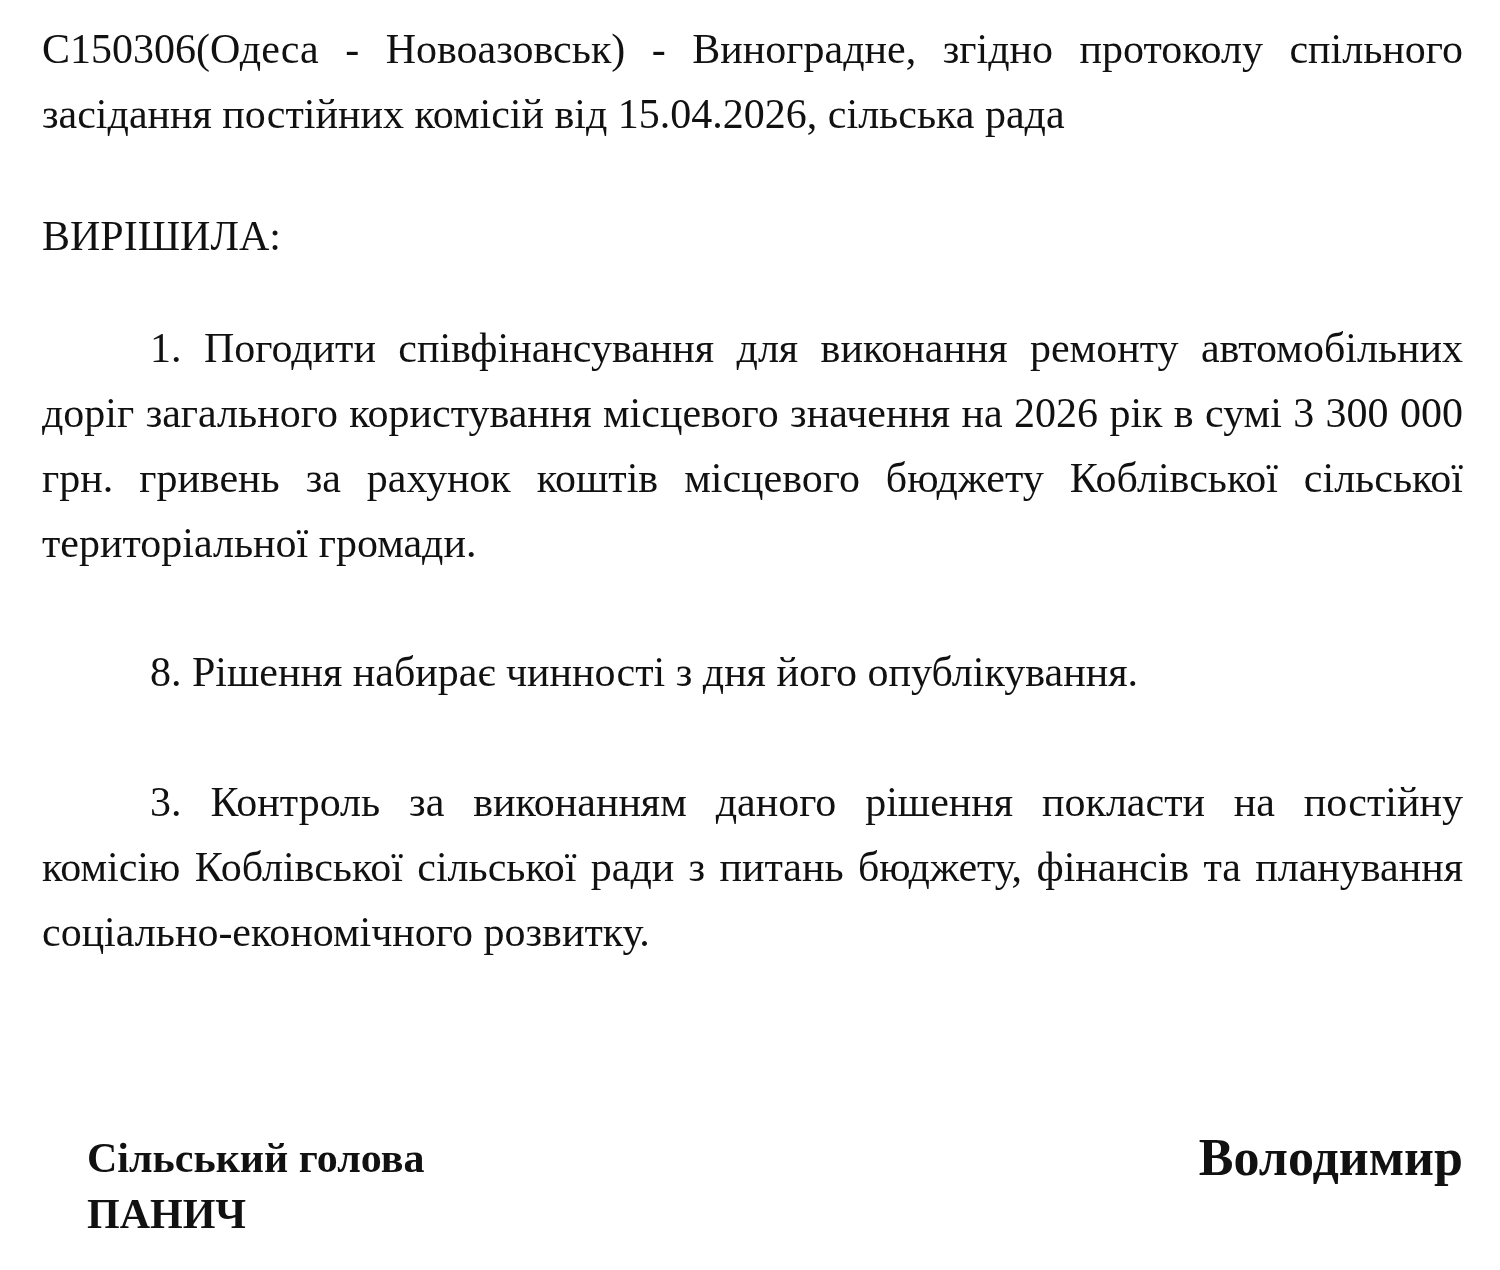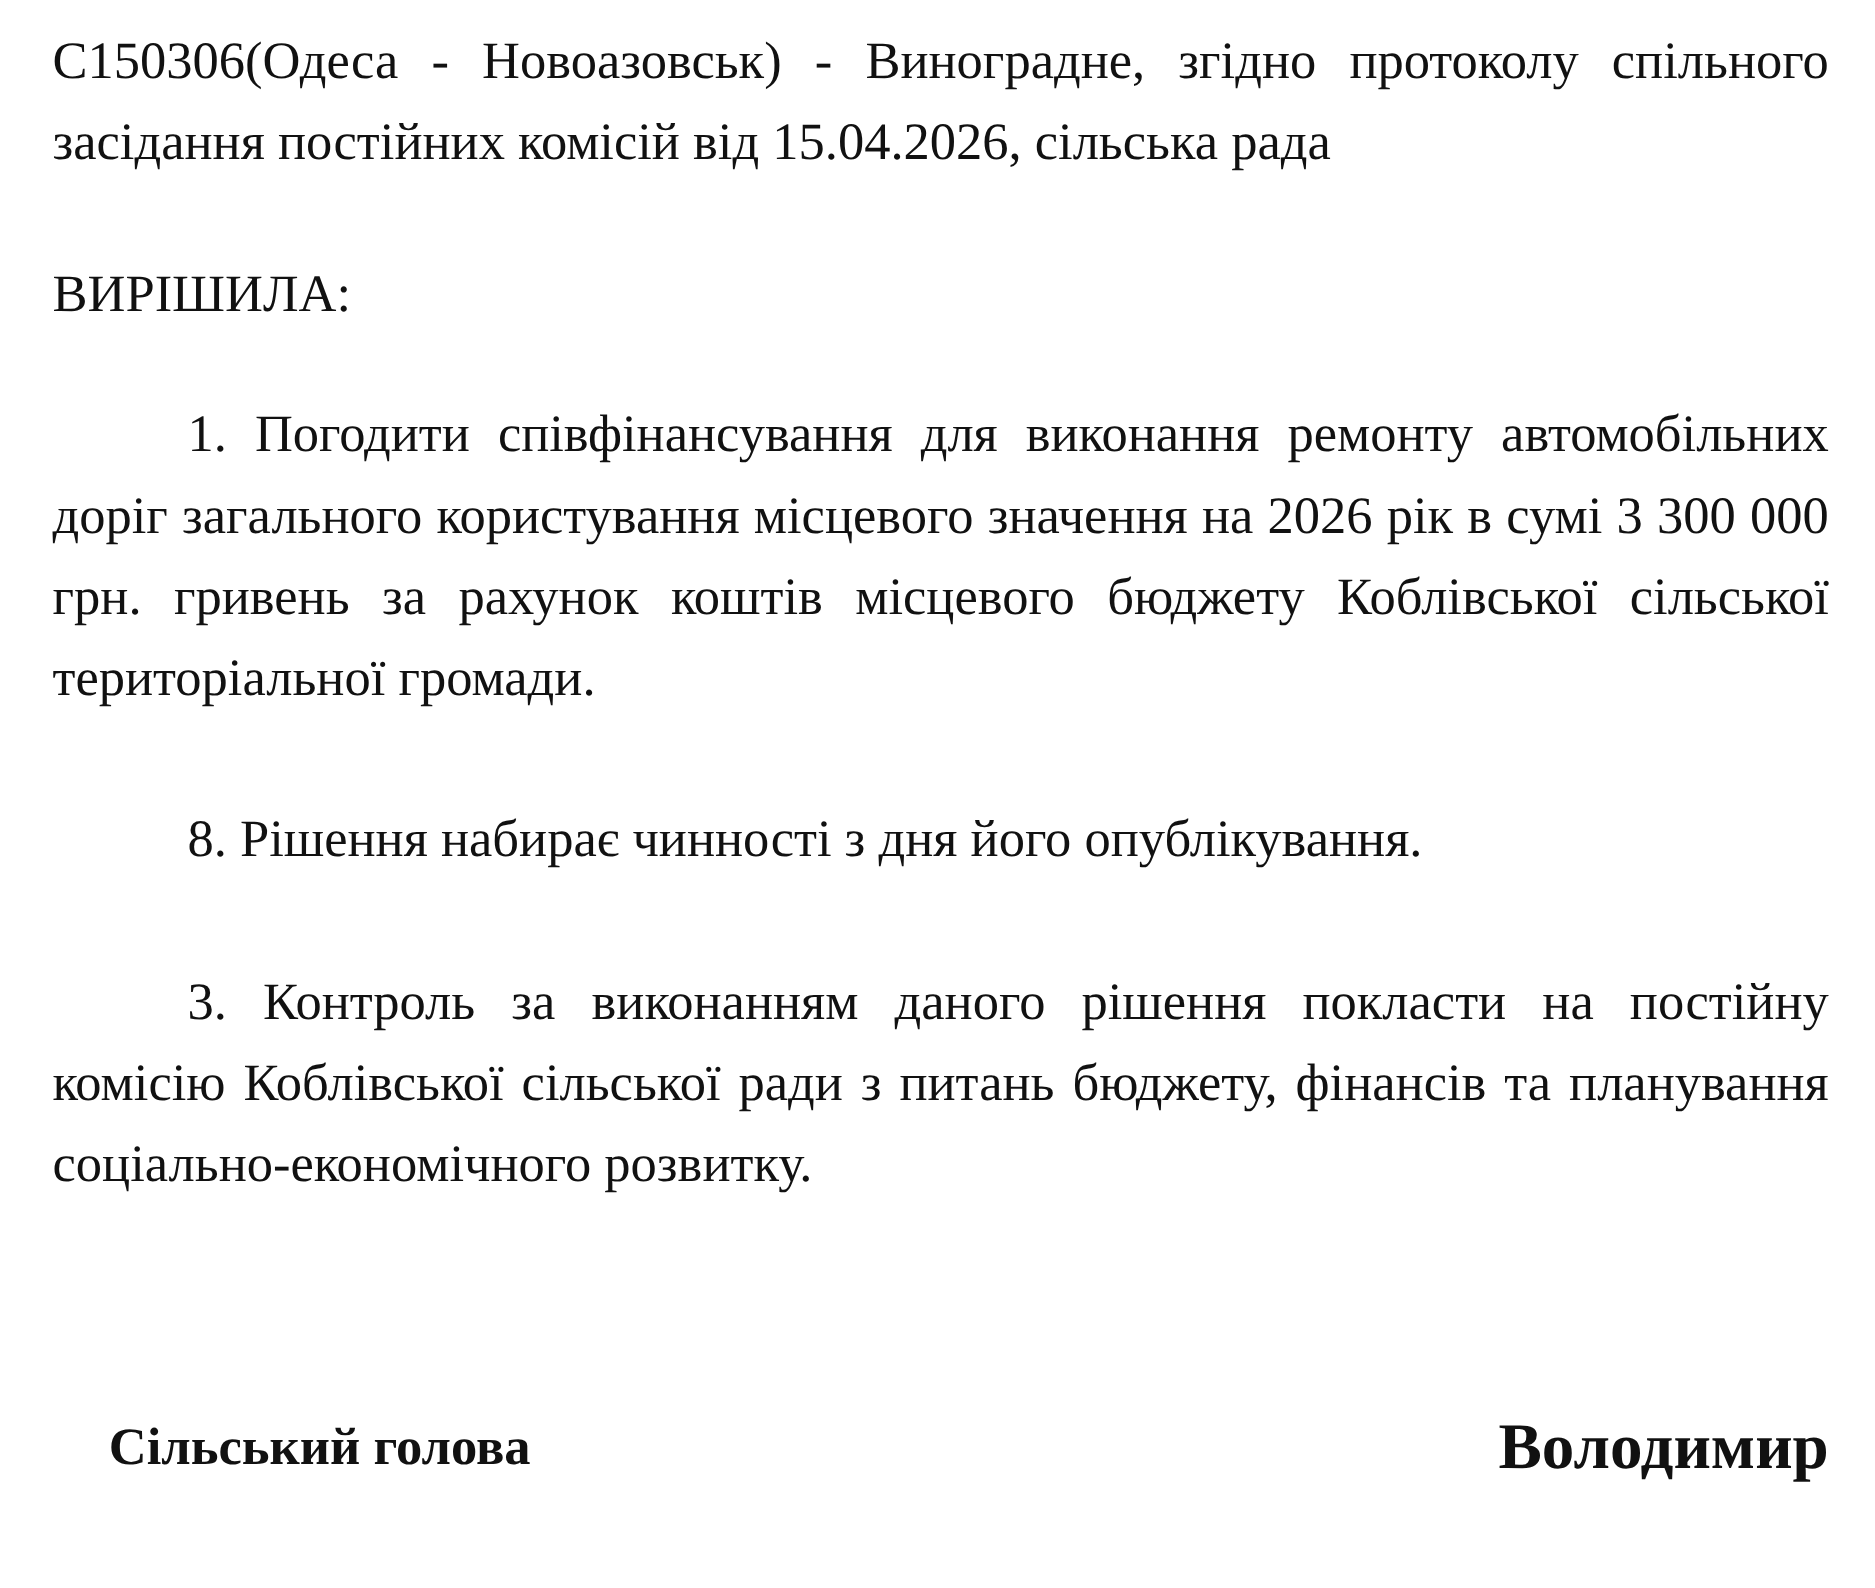--- a/index.html
+++ b/index.html
@@ -76,17 +76,18 @@
   <p id="heading">ВИРІШИЛА:</p>
 
   <p class="para indent" id="item1">1. Погодити співфінансування для виконання ремонту автомобільних доріг загального користування місцевого значення на 2026 рік в сумі 3 300 000 грн. гривень за рахунок коштів місцевого бюджету Коблівської сільської територіальної громади.</p>
 
   <p class="para indent" id="item2">8. Рішення набирає чинності з дня його опублікування.</p>
 
   <p class="para indent" id="item3">3. Контроль за виконанням даного рішення покласти на постійну комісію Коблівської сільської ради з питань бюджету, фінансів та планування соціально-економічного розвитку.</p>
 
   <div class="sig-left">
     <span class="sig-line">Сільський голова</span>
+    <span class="sig-line">ПАНИЧ</span>
   </div>
   <div class="sig-right">
     <span class="sig-line">Володимир</span>
   </div>
 </div>
 
 </body></html>

